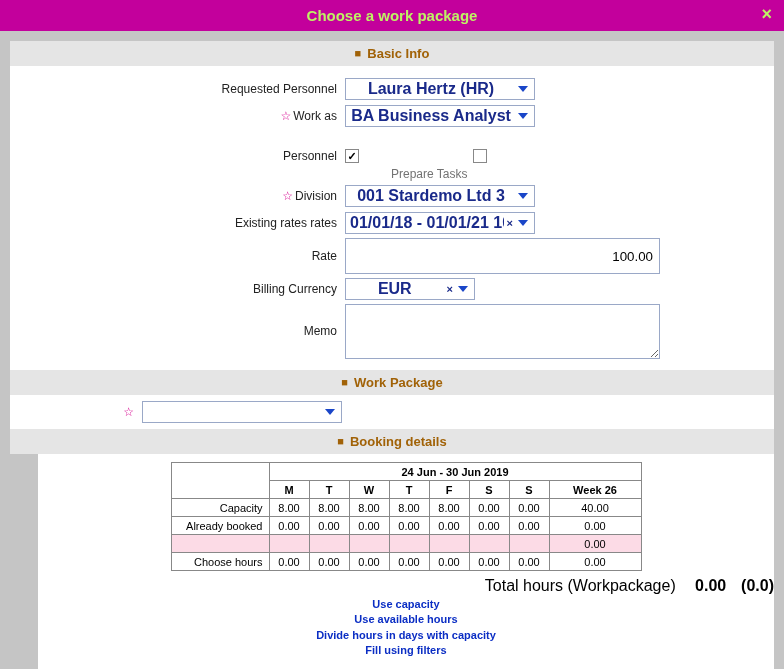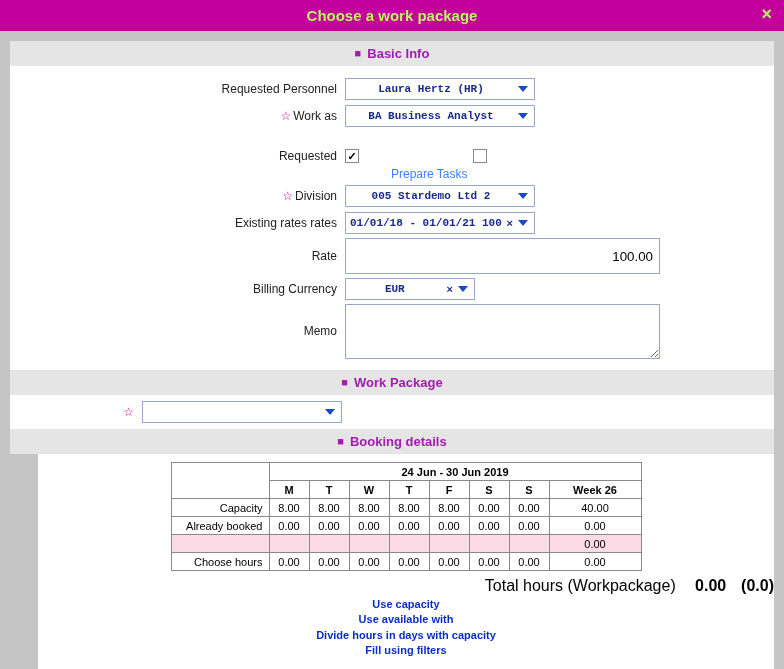--- a/index.html
+++ b/index.html
@@ -1,28 +1,28 @@
 <!DOCTYPE html>
 <html><head>
 <meta charset="utf-8">
 <style>
 * { box-sizing: border-box; margin: 0; padding: 0; }
 body { font-family: Arial, sans-serif; font-size: 12px; background: #c5c5c5; width: 784px; height: 669px; overflow: hidden; }
 .dialog { width: 100%; }
 .titlebar { background: #c3009c; color: #bef264; font-weight: bold; text-align: center; padding: 7px 0; font-size: 15px; position: relative; }
 .titlebar .close { position: absolute; right: 12px; top: 4px; font-size: 18px; cursor: pointer; font-weight: bold; }
 .content { padding: 10px 10px 0 10px; }
-.section-hdr { background: #e5e5e5; color: #a21caf; font-weight: bold; padding: 5px 0; text-align: center; font-size: 13px; }
+.section-hdr { background: #e5e5e5; color: #a16207; font-weight: bold; padding: 5px 0; text-align: center; font-size: 13px; }
 .section-hdr::before { content: "■"; margin-right: 6px; font-size: 11px; vertical-align: 1px; }
 .form { background: #fff; padding: 8px 0; }
 .row { display: flex; align-items: center; margin: 3px 0; min-height: 24px; }
 .lbl { width: 335px; text-align: right; padding-right: 8px; color: #222; }
 .star { color: #d6008f; margin-right: 2px; }
 .select-wrap { width: 190px; height: 22px; border: 1px solid #9aa8c7; background: #fff; display: flex; align-items: center; position: relative; cursor: pointer; }
-.select-wrap .val { flex: 1; text-align: center; font-weight: bold; color: #1a2a8a; font-size: 11px; padding: 0 4px; white-space: nowrap; overflow: hidden; font-family: Liberation Mono, monospace; }
+.select-wrap .val { flex: 1; text-align: center; font-weight: bold; color: #1a2a8a; font-size: 16px; padding: 0 4px; white-space: nowrap; overflow: hidden; }
 .select-wrap .clear { color: #1a2a8a; font-weight: bold; font-size: 11px; padding: 0 3px; }
 .caret { width: 0; height: 0; border-left: 5px solid transparent; border-right: 5px solid transparent; border-top: 6px solid #1a46c8; margin: 0 6px 0 2px; }
 .chk { width: 14px; height: 14px; border: 1px solid #888; display: inline-flex; align-items: center; justify-content: center; background: #fff; margin-right: 4px; cursor: pointer; }
 .chk.checked::after { content: "✓"; font-size: 11px; line-height: 1; color: #000; font-weight: bold; }
 .txt-input { border: 1px solid #9aa8c7; height: 22px; padding: 17px 6px; background: #fff; }
 .rate-input { width: 315px; text-align: right; }
 .memo { width: 315px; height: 55px; border: 1px solid #9aa8c7; background: #fff; }
 .wp-row { background: #fff; padding: 6px 0; display: flex; align-items: center; }
 .wp-row .lbl2 { width: 132px; text-align: right; padding-right: 6px; }
 .wp-select { width: 200px; height: 22px; border: 1px solid #9aa8c7; display: flex; align-items: center; justify-content: flex-end; cursor: pointer; }
@@ -34,21 +34,21 @@
 .grid .wcol { width: 92px; }
 .grid .pink td { background: #fcdbe6; }
 .totalhw { text-align: right; margin: 6px 0 0 155px; font-size: 16px; }
 .totalhw b { margin-left: 6px; }
 .links { text-align: center; margin-top: 2px; }
 .links div { color: #0b2ec4; font-weight: bold; font-size: 11px; cursor: pointer; line-height: 1.4; }
 .btns { text-align: center; padding: 18px 0; background: #c5c5c5; }
 .btn { display: inline-block; width: 155px; padding: 7px 0; font-weight: bold; font-size: 13px; border: none; cursor: pointer; margin: 0 10px; }
 .btn-save { background: #19a62e; color: #fff; }
 .btn-cancel { background: #8c8c8c; color: #fff; }
-.prep-lbl { color: #3b82f6; margin-left: 28px; margin-right: 6px; margin-top: 36px; }
+.prep-lbl { color: #737373; margin-left: 28px; margin-right: 6px; margin-top: 36px; }
 </style>
 </head>
 <body>
 
 <div class="dialog">
   <div class="titlebar">
     <span>Choose a work package</span>
     <span class="close">×</span>
   </div>
   <div class="content">
@@ -62,29 +62,29 @@
         </div>
       </div>
       <div class="row">
         <div class="lbl"><span class="star">☆</span><span>Work as</span></div>
         <div class="select-wrap">
           <span class="val">BA Business Analyst</span>
           <span class="caret"></span>
         </div>
       </div>
       <div class="row">
-        <div class="lbl">Requested</div>
+        <div class="lbl">Personnel</div>
         <span class="chk checked"></span>
         <span class="prep-lbl">Prepare Tasks</span>
         <span class="chk"></span>
       </div>
       <div class="row">
         <div class="lbl"><span class="star">☆</span><span>Division</span></div>
         <div class="select-wrap">
-          <span class="val">005 Stardemo Ltd 2</span>
+          <span class="val">001 Stardemo Ltd 3</span>
           <span class="caret"></span>
         </div>
       </div>
       <div class="row">
         <div class="lbl">Existing rates rates</div>
         <div class="select-wrap">
           <span class="val">01/01/18 - 01/01/21 100.00 EUR</span>
           <span class="clear">×</span>
           <span class="caret"></span>
         </div>
@@ -179,21 +179,21 @@
             </tr>
           </tbody>
         </table>
       <div class="totalhw">
         <span>Total hours (Workpackage)</span>
         &nbsp;&nbsp;<b>0.00</b>
         &nbsp;<b>(0.0)</b>
       </div>
       <div class="links" id="links">
           <div>Use capacity</div>
-          <div>Use available with</div>
+          <div>Use available hours</div>
           <div>Divide hours in days with capacity</div>
           <div>Fill using filters</div>
         </div>
     </div>
   </div>
   <div class="btns">
     <button class="btn btn-save">Save</button>
     <button class="btn btn-cancel">Cancel</button>
   </div>
 </div>

